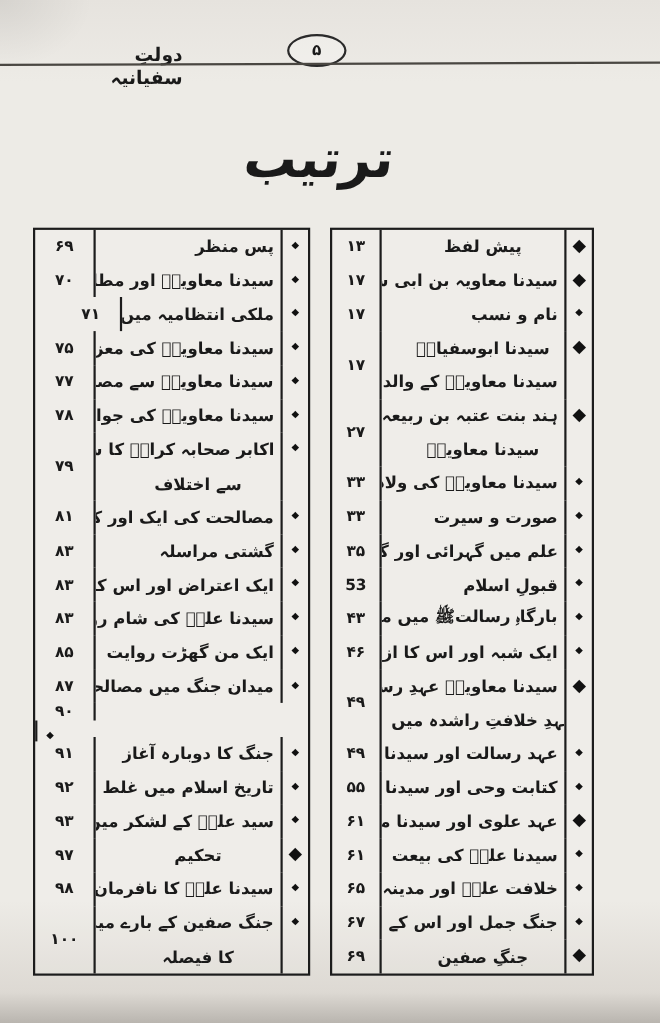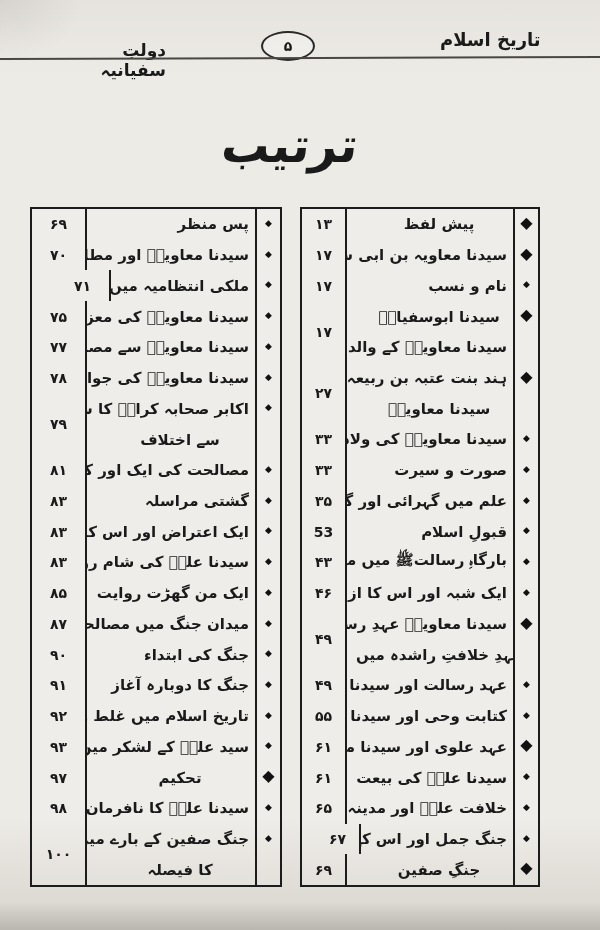--- a/index.html
+++ b/index.html
@@ -73,21 +73,20 @@
   }
   .diamond{line-height:1;color:#111;font-family:"DejaVu Sans",sans-serif;}
   .diamond.lg{font-size:16px;}
   .diamond.sm{font-size:9px;padding-top:4px;}
 </style>
 </head>
 <body>
 
 <div class="page">
 
-  <div class="hdr-right">تاریخ اسلام</div>
 
   <div class="page-badge">
     <span>۵</span>
   </div>
 
   <div class="hdr-left">دولتِ سفیانیہ</div>
 
   <div class="hdr-rule"></div>
 
   <div class="main-title">ترتیب</div>
@@ -243,21 +242,21 @@
         </div>
         <div class="toc-row" style="flex-grow: 1;">
           <div class="num-cell">۶۵</div>
           <div class="title-cell">
             <div class="title-line">خلافت علیؓ اور مدینہ کی حالت</div>
           </div>
           <div class="diamond-cell">
             <span class="diamond sm">◆</span>
           </div>
         </div>
-        <div class="toc-row" style="flex-grow: 1; margin-left: 14px;">
+        <div class="toc-row" style="flex-grow: 1;">
           <div class="num-cell">۶۷</div>
           <div class="title-cell">
             <div class="title-line">جنگ جمل اور اس کے اسباب و نتائج</div>
           </div>
           <div class="diamond-cell">
             <span class="diamond sm">◆</span>
           </div>
         </div>
         <div class="toc-row" style="flex-grow: 1;">
           <div class="num-cell">۶۹</div>
@@ -384,21 +383,21 @@
         </div>
         <div class="toc-row" style="flex-grow: 1;">
           <div class="num-cell">۸۷</div>
           <div class="title-cell">
             <div class="title-line">میدان جنگ میں مصالحت کی کوشش</div>
           </div>
           <div class="diamond-cell">
             <span class="diamond sm">◆</span>
           </div>
         </div>
-        <div class="toc-row" style="flex-grow: 1;">
+        <div class="toc-row" style="flex-grow: 1; flex-direction: column;">
           <div class="num-cell">۹۰</div>
           <div class="title-cell">
             <div class="title-line">جنگ کی ابتداء</div>
           </div>
           <div class="diamond-cell">
             <span class="diamond sm">◆</span>
           </div>
         </div>
         <div class="toc-row" style="flex-grow: 1;">
           <div class="num-cell">۹۱</div>

